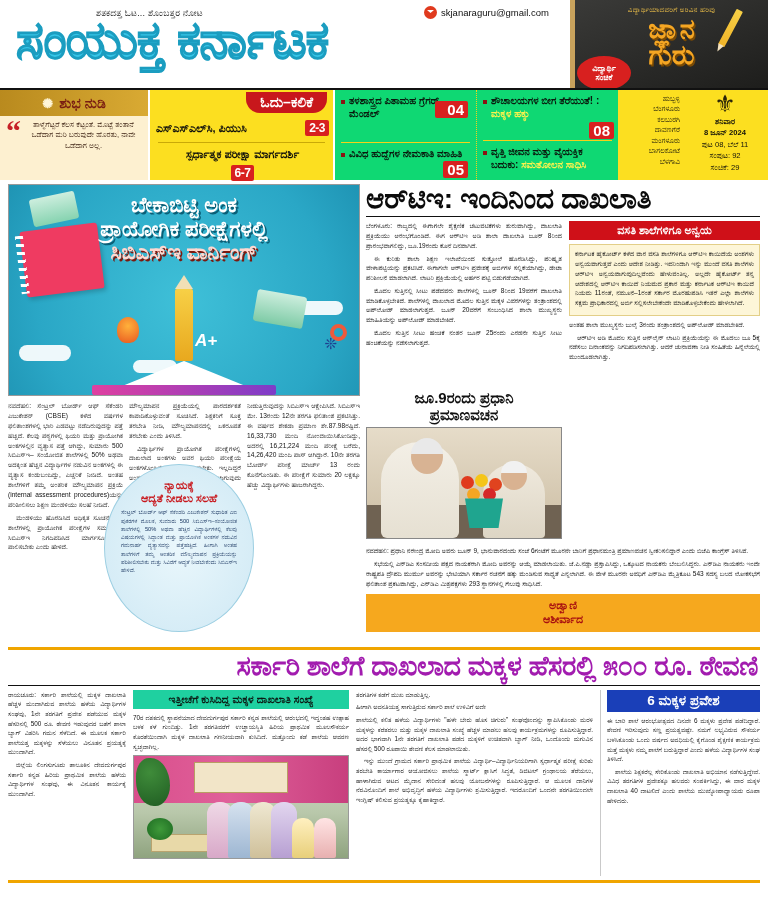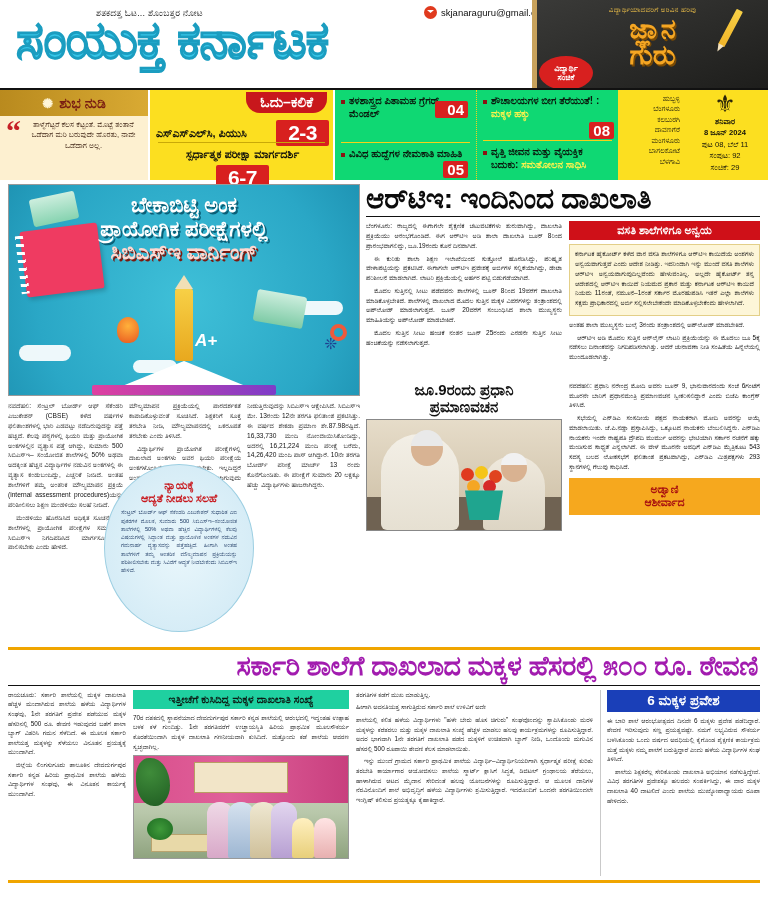--- a/index.html
+++ b/index.html
@@ -31,21 +31,21 @@
     width: 8px; height: 6px; background: #fff;
     clip-path: polygon(0 0,100% 0,50% 60%);
   }
   .mast-title {
     position: absolute; left: 16px; top: 14px;
     font-size: 52px; font-weight: 700; letter-spacing: -1px;
     color: #37c6e8; -webkit-text-stroke: 1.2px #1b9dc0;
     line-height: 1; white-space: nowrap;
   }
   .logo-box {
-    position: absolute; right: 0; top: 0; width: 236px; height: 96px;
+    position: absolute; right: 0; top: 0; width: 198px; height: 96px;
     background: linear-gradient(160deg,#3a3a38 0%,#2a2a28 55%,#1d1d1b 100%);
     border-left: 5px solid #c8a25c; border-bottom: 4px solid #c8a25c;
     overflow: hidden;
   }
   .logo-sub {
     position: absolute; top: 6px; left: 0; right: 0; text-align: center;
     font-size: 7px; color: #f6c64a; letter-spacing: .3px;
   }
   .logo-main {
     position: absolute; top: 16px; left: 0; right: 0; text-align: center;
@@ -90,22 +90,22 @@
   }
   .odu-row {
     position: absolute; left: 6px; right: 4px;
     display: flex; align-items: center; justify-content: space-between; gap: 4px;
   }
   .odu-row.r1 { top: 30px; }
   .odu-row.r2 { top: 58px; flex-direction: column; }
   .odu-line { position: absolute; left: 8px; right: 8px; top: 52px; border-top: 1px solid #c9a908; }
   .odu-txt { font-size: 11px; color: #10100c; font-weight: 600; }
   .pg-box {
-    background: #d8201f; color: #fff; font-size: 21px; font-weight: 700;
-    padding: 1px 12px; border-radius: 2px; letter-spacing: -.5px;
+    background: #d8201f; color: #fff; font-size: 12px; font-weight: 700;
+    padding: 1px 4px; border-radius: 2px; letter-spacing: -.5px;
   }
 
   .ix-green { flex: 1; background: #0fd873; display: flex; border-right: 2px solid #fcdf20; }
   .gcol { flex: 1; padding: 5px 6px; position: relative; }
   .gcol + .gcol { border-left: 1px dotted #f7d117; }
   .gitem { display: flex; align-items: flex-start; gap: 4px; font-size: 10px; color: #0a1a0e; line-height: 1.25; font-weight: 600; }
   .gbullet { width: 4px; height: 4px; background: #8a1414; margin-top: 5px; flex: none; }
   .gsplit { border-top: 1px solid #f7d117; margin: 5px 0 5px; }
   .gnum {
     position: absolute; background: #d8201f; color: #fff;
@@ -195,21 +195,21 @@
   .rt-right { flex: 1; }
   .rt-redbar {
     background: #cf1018; color: #fff; font-size: 11px; font-weight: 700;
     text-align: center; padding: 3px 2px; margin-bottom: 4px;
   }
   .rt-cream { background: #fdf6d8; border: 1px solid #e3cf88; padding: 4px 5px; }
   .smalltxt { font-size: 6.5px; line-height: 1.5; color: #111; text-align: justify; }
   .smalltxt p { margin-bottom: 3px; text-indent: 8px; }
   .smalltxt p.noind { text-indent: 0; }
 
-  .pm-block { display: flex; gap: 7px; margin-top: 16px; }
+  .pm-block { display: flex; gap: 7px; margin-top: 24px; flex-direction: column; }
   .pm-left { width: 196px; }
   .pm-head { font-size: 15px; font-weight: 700; color: #111; text-align: center; line-height: 1.15; }
   .pm-photo {
     margin-top: 4px; height: 112px; border: 1px solid #888; position: relative; overflow: hidden;
     background: linear-gradient(#d9cdb8 0%, #cdbfa6 48%, #9f8f78 100%);
   }
   .pm-wall { position: absolute; inset: 0 0 30% 0; background: linear-gradient(#e6dcc9,#d3c6ae); }
   .pm-floor { position: absolute; left:0; right:0; bottom:0; height: 30%; background: #6f6252; }
   .pm-modi { position: absolute; left: 14px; bottom: 0; width: 78px; height: 96px;
     background: linear-gradient(#f3efe6,#e6e0d2); border-radius: 38px 38px 6px 6px; }

